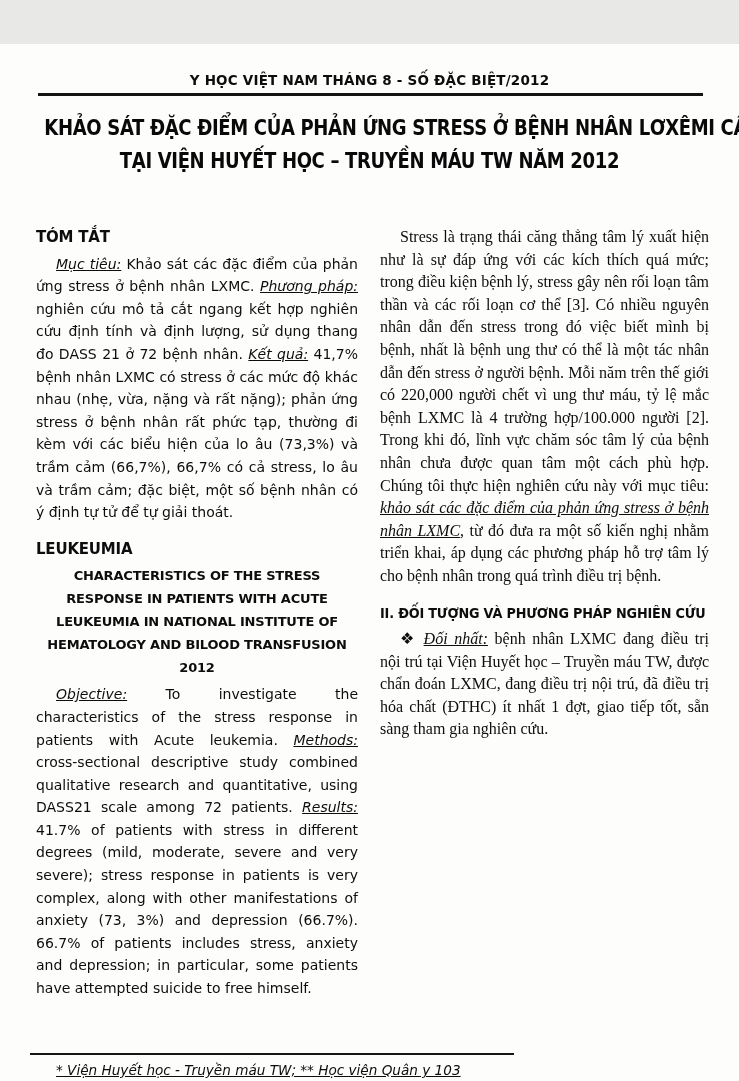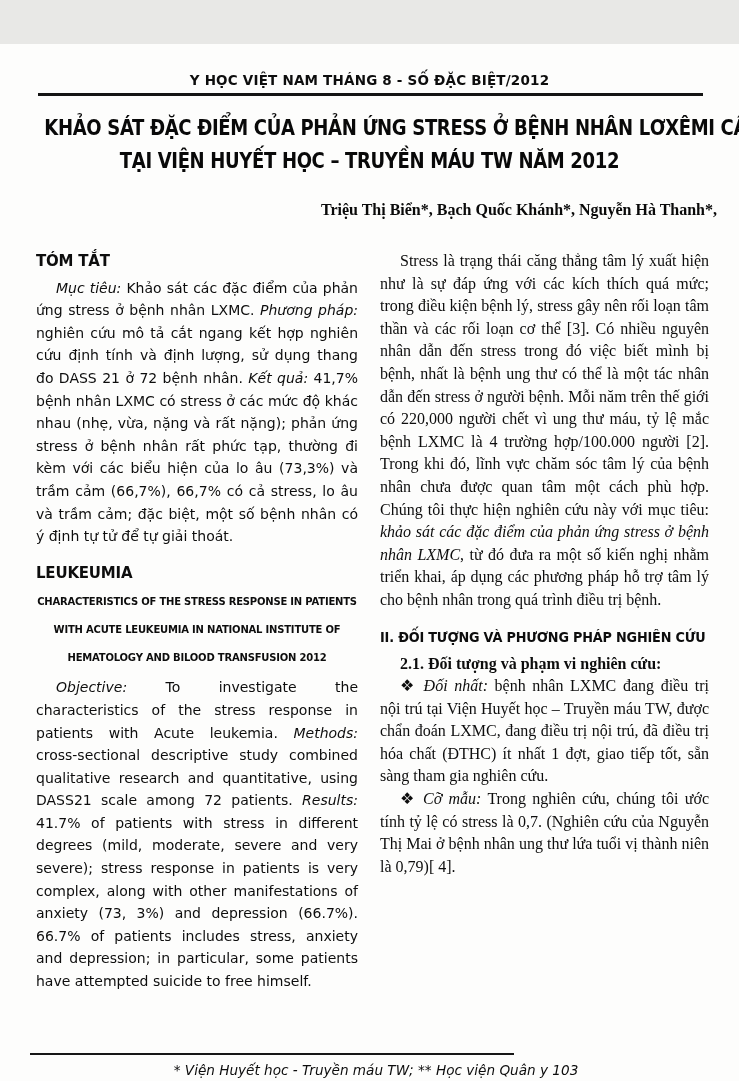--- a/index.html
+++ b/index.html
@@ -80,55 +80,55 @@
     font-size: 13.8px;
   }
   .col-left p, .col-right p {
     text-align: justify;
     text-indent: 20px;
   }
   .abstract-heading { margin-top: 14px; }
   .abstract-title {
     font-family: "DejaVu Sans", sans-serif;
     font-weight: bold;
-    font-size: 10px;
-    line-height: 28px;
+    font-size: 13px;
+    line-height: 23px;
     text-align: center;
     margin: 2px 0 4px 0;
     letter-spacing: -0.2px;
   }
   .section2-heading { margin-top: 14px; }
   .subheading {
     font-weight: bold;
     text-indent: 20px;
     font-size: 16px;
     line-height: 23px;
   }
   
-  .seg-i  { font-style: italic; }
+  .seg-i  { font-style: italic; text-decoration: underline; }
   .seg-b  { font-weight: normal; }
   .seg-bi { font-weight: normal; font-style: italic; }
   
   .footnote {
     position: absolute;
     left: 36px;
     bottom: 24px;
     width: 660px;
     font-family: "DejaVu Sans", sans-serif;
     font-size: 13.6px;
     line-height: 20.5px;
   }
   .footnote-rule {
     width: 484px;
     height: 2px;
     background: #161616;
     margin-bottom: 5px;
     margin-left: -6px;
   }
-  .footnote-line1 { padding-left: 20px; text-align: center; }
+  .footnote-line1 { padding-left: 20px; }
   .page-number {
     position: absolute;
     right: 22px;
     bottom: 32px;
     font-family: "Liberation Serif", serif;
     font-size: 10px;
     color: #404040;
   }
 </style>
 </head>
@@ -138,41 +138,38 @@
 
   <div class="journal-header">Y HỌC VIỆT NAM THÁNG 8 - SỐ ĐẶC BIỆT/2012</div>
   <div class="header-rule"></div>
 
   <div class="article-title">
     <span class="t-line">KHẢO SÁT ĐẶC ĐIỂM CỦA PHẢN ỨNG STRESS Ở BỆNH NHÂN LƠXÊMI CẤP</span>
     <span class="t-line">TẠI VIỆN HUYẾT HỌC – TRUYỀN MÁU TW NĂM 2012</span>
   </div>
 
   <div class="authors">
-    <div>Triệu Thị Biển*, Bạch Quốc Khánh*, Nguyễn Hà Thanh*,</div>
   </div>
 
   <div class="columns">
 
     <div class="col-left">
       <div class="h-sans">TÓM TẮT</div>
       <p><span class="seg-i">Mục tiêu:</span><span> Khảo sát các đặc điểm của phản ứng stress ở bệnh nhân LXMC. </span><span class="seg-i">Phương pháp:</span><span> nghiên cứu mô tả cắt ngang kết hợp nghiên cứu định tính và định lượng, sử dụng thang đo DASS 21 ở 72 bệnh nhân. </span><span class="seg-i">Kết quả:</span><span> 41,7% bệnh nhân LXMC có stress ở các mức độ khác nhau (nhẹ, vừa, nặng và rất nặng); phản ứng stress ở bệnh nhân rất phức tạp, thường đi kèm với các biểu hiện của lo âu (73,3%) và trầm cảm (66,7%), 66,7% có cả stress, lo âu và trầm cảm; đặc biệt, một số bệnh nhân có ý định tự tử để tự giải thoát.</span></p>
 
       <div class="h-sans abstract-heading">LEUKEUMIA</div>
       <div class="abstract-title">CHARACTERISTICS OF THE STRESS RESPONSE IN PATIENTS WITH ACUTE LEUKEUMIA IN NATIONAL INSTITUTE OF HEMATOLOGY AND BILOOD TRANSFUSION 2012</div>
       <p><span class="seg-i">Objective:</span><span> To investigate the characteristics of the stress response in patients with Acute leukemia. </span><span class="seg-i">Methods:</span><span> cross-sectional descriptive study combined qualitative research and quantitative, using DASS21 scale among 72 patients. </span><span class="seg-i">Results:</span><span> 41.7% of patients with stress in different degrees (mild, moderate, severe and very severe); stress response in patients is very complex, along with other manifestations of anxiety (73, 3%) and depression (66.7%). 66.7% of patients includes stress, anxiety and depression; in particular, some patients have attempted suicide to free himself.</span></p>
     </div>
 
     <div class="col-right">
       <p><span>Stress là trạng thái căng thẳng tâm lý xuất hiện như là sự đáp ứng với các kích thích quá mức; trong điều kiện bệnh lý, stress gây nên rối loạn tâm thần và các rối loạn cơ thể [3]. Có nhiều nguyên nhân dẫn đến stress trong đó việc biết mình bị bệnh, nhất là bệnh ung thư có thể là một tác nhân dẫn đến stress ở người bệnh. Mỗi năm trên thế giới có 220,000 người chết vì ung thư máu, tỷ lệ mắc bệnh LXMC là 4 trường hợp/100.000 người [2]. Trong khi đó, lĩnh vực chăm sóc tâm lý của bệnh nhân chưa được quan tâm một cách phù hợp. Chúng tôi thực hiện nghiên cứu này với mục tiêu: </span><span class="seg-i">khảo sát các đặc điểm của phản ứng stress ở bệnh nhân LXMC</span><span>, từ đó đưa ra một số kiến nghị nhằm triển khai, áp dụng các phương pháp hỗ trợ tâm lý cho bệnh nhân trong quá trình điều trị bệnh.</span></p>
 
       <div class="h-sans condensed section2-heading">II. ĐỐI TƯỢNG VÀ PHƯƠNG PHÁP NGHIÊN CỨU</div>
-      <div class="subheading">2.1. Đối tượng và phạm vi nghiên cứu:</div>
       <p><span>❖ </span><span class="seg-i">Đối nhất:</span><span> bệnh nhân LXMC đang điều trị nội trú tại Viện Huyết học – Truyền máu TW, được chẩn đoán LXMC, đang điều trị nội trú, đã điều trị hóa chất (ĐTHC) ít nhất 1 đợt, giao tiếp tốt, sẵn sàng tham gia nghiên cứu.</span></p>
-      <p><span>❖ </span><span class="seg-i">Cỡ mẫu:</span><span> Trong nghiên cứu, chúng tôi ước tính tỷ lệ có stress là 0,7. (Nghiên cứu của Nguyễn Thị Mai ở bệnh nhân ung thư lứa tuổi vị thành niên là 0,79)[ 4].</span></p>
     </div>
 
   </div>
 
   <div class="footnote">
     <div class="footnote-rule"></div>
     <div class="footnote-line1"><span class="seg-i">* Viện Huyết học - Truyền máu TW; ** Học viện Quân y 103</span></div>
     <div class="footnote-line2"><span class="seg-bi">Phản biện khoa học:</span><span class="seg-b"> Ths. Bạch Quốc Khánh</span></div>
   </div>
 

